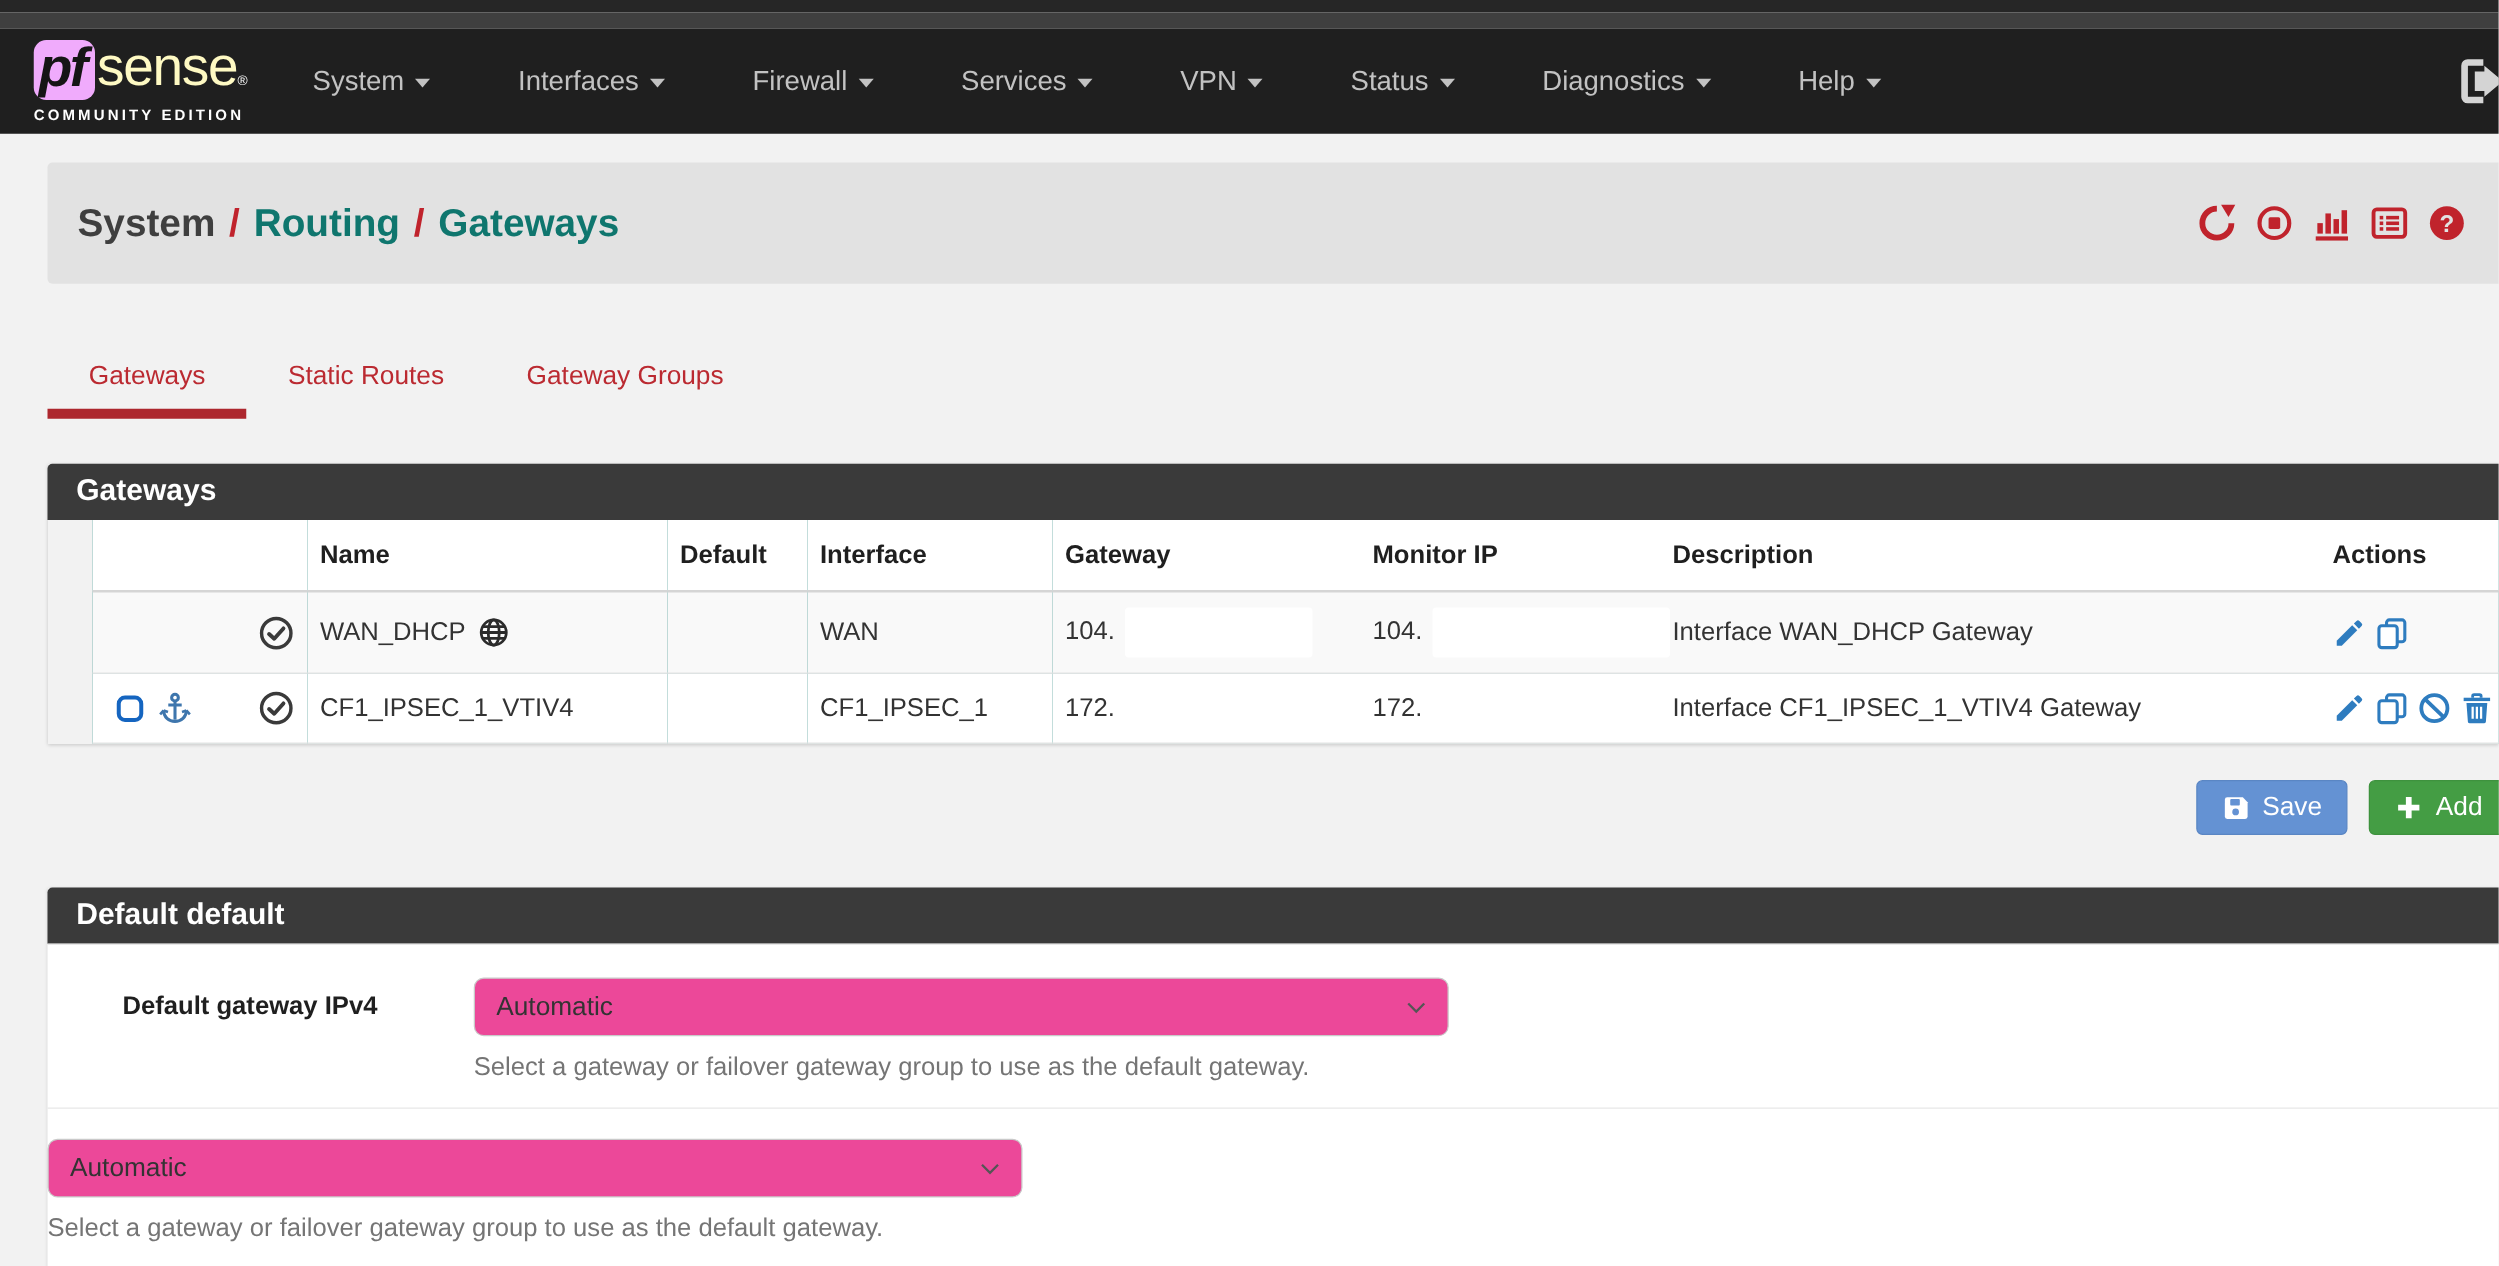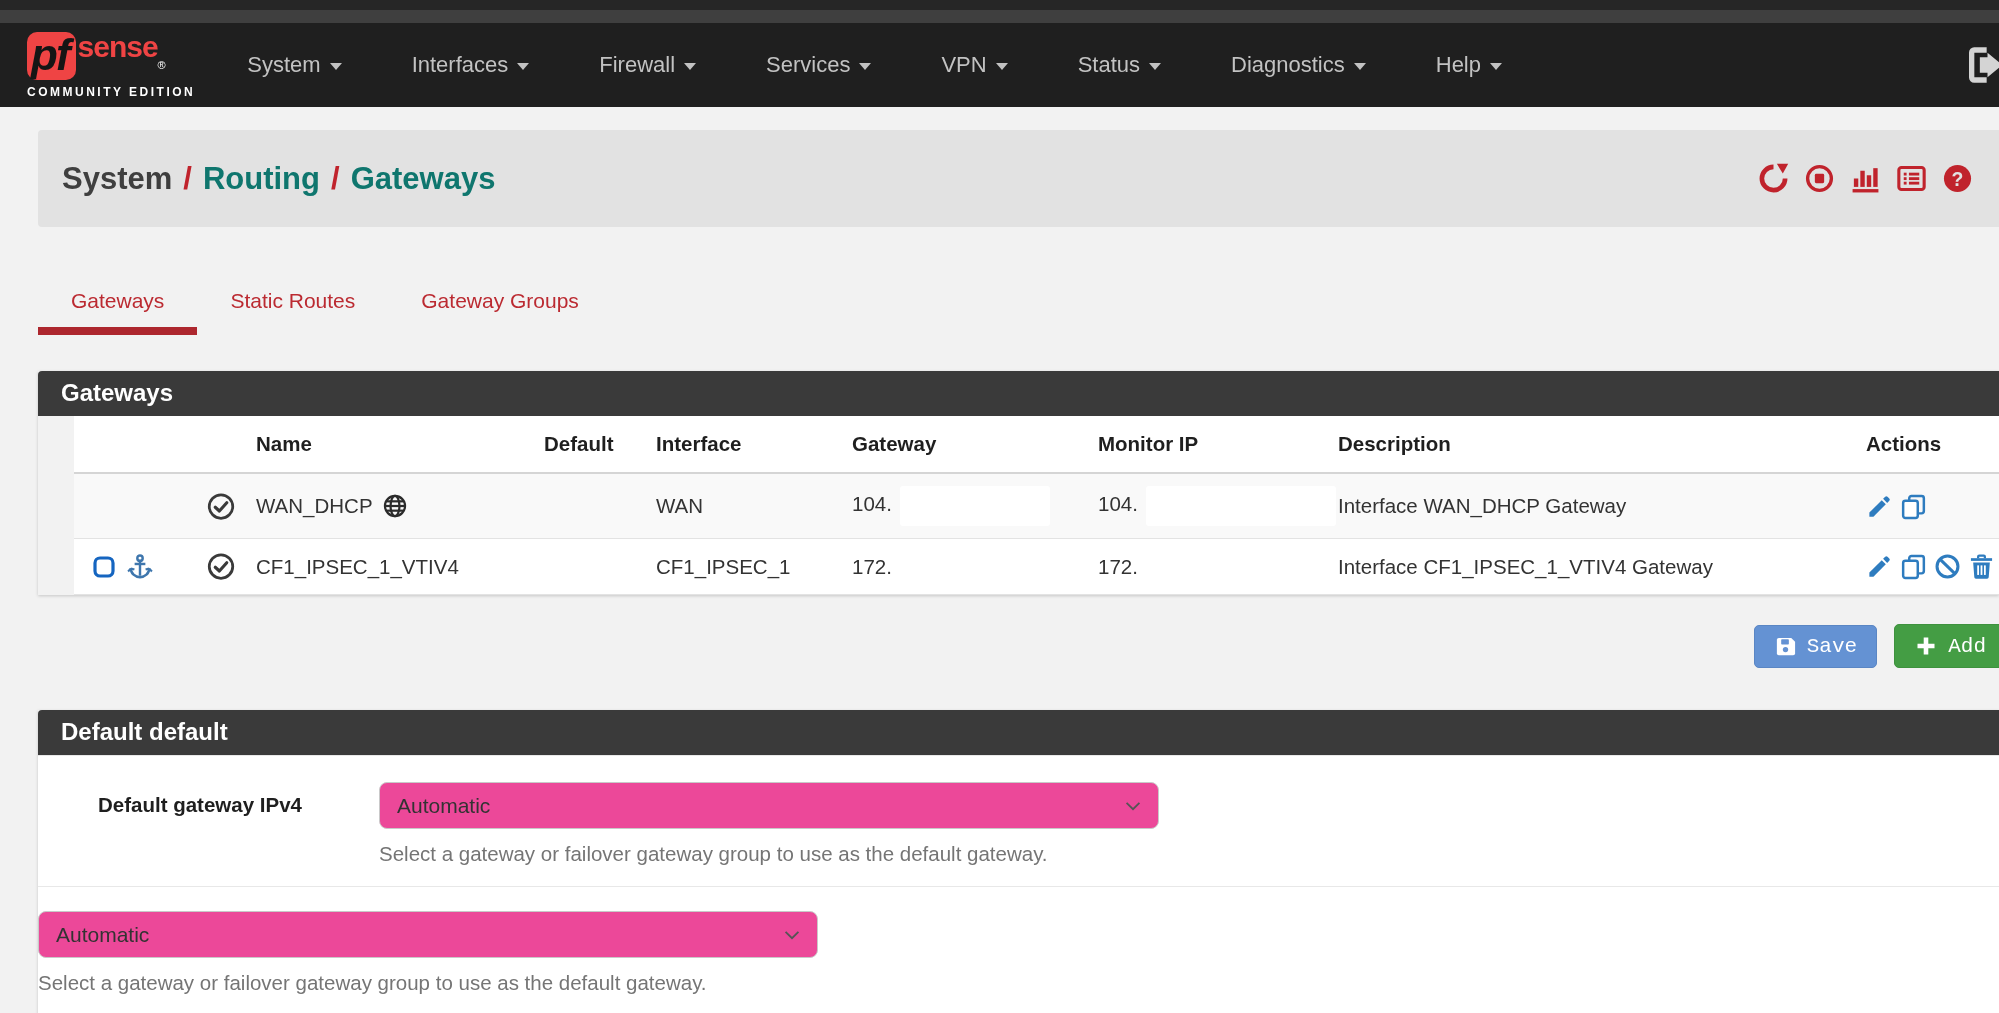--- a/index.html
+++ b/index.html
@@ -13,24 +13,24 @@
   .strip2 { height:13px; background:#3f3f3f; }
 
   
   .navbar {
     height:84px; background:#1f1f1f; display:flex; align-items:center;
     padding:0 0 0 27px; position:relative;
   }
   .brand { display:flex; flex-direction:column; cursor:pointer; }
   .brand-row { display:flex; align-items:flex-start; line-height:1; }
   .pf-box {
-    background:#ef4444; color:#151515; font-weight:bold; font-style:italic;
+    background:#f0abfc; color:#151515; font-weight:bold; font-style:italic;
     font-size:44px; border-radius:10px; padding:1px 7px 3px 4px; letter-spacing:-2px;
   }
-  .sense { color:#ef4444; font-weight:bold; font-size:30px; letter-spacing:-1px; margin-left:2px; }
+  .sense { color:#fef9c3; font-weight:normal; font-size:44px; letter-spacing:-1px; margin-left:2px; }
   .reg { color:#ffffff; font-size:11px; margin-top:28px; }
   .brand-sub { color:#ffffff; font-size:12px; font-weight:bold; letter-spacing:2.5px; margin-top:5px; }
   .menu { display:flex; align-items:center; margin-left:52px; }
   .menu-item {
     color:#c2c2c2; font-size:22px; margin-right:70px; cursor:pointer;
     display:flex; align-items:center; white-space:nowrap;
   }
   .caret {
     width:0; height:0; border-left:6px solid transparent; border-right:6px solid transparent;
     border-top:7px solid #c2c2c2; margin-left:9px; margin-top:3px;
@@ -83,21 +83,21 @@
   .row-actions .aicon { cursor:pointer; display:flex; }
   .status-icon { color:#3a3a3a; display:flex; }
   .globe-icon { color:#2b2b2b; display:flex; }
   .anchor-icon { color:#3e76ad; display:flex; }
   .cbx-icon { color:#1565c0; display:flex; cursor:pointer; }
 
   
   .actions-row { display:flex; justify-content:flex-end; align-items:center; gap:17px; margin:29px -14px 0 0; }
   .btn {
     display:flex; align-items:center; gap:10px; font-size:21px; color:#ffffff;
-    border-radius:5px; padding:9px 19px; cursor:pointer; border:1px solid transparent;font-family:Liberation Mono, monospace;
+    border-radius:5px; padding:9px 19px; cursor:pointer; border:1px solid transparent;
   }
   .btn-save { background:#6492d3; border-color:#5a86c4; }
   .btn-add  { background:#449d44; border-color:#3e923e; padding-right:26px; }
 
   
   .panel.dgw { margin-top:42px; }
   .dgw-body { background:#ffffff; border-top:1px solid #e8e8e8; }
   .form-row { display:flex; padding:26px 0 20px; }
   .form-row + .form-row { border-top:1px solid #e8e8e8; padding-top:24px; }
   .form-label {

